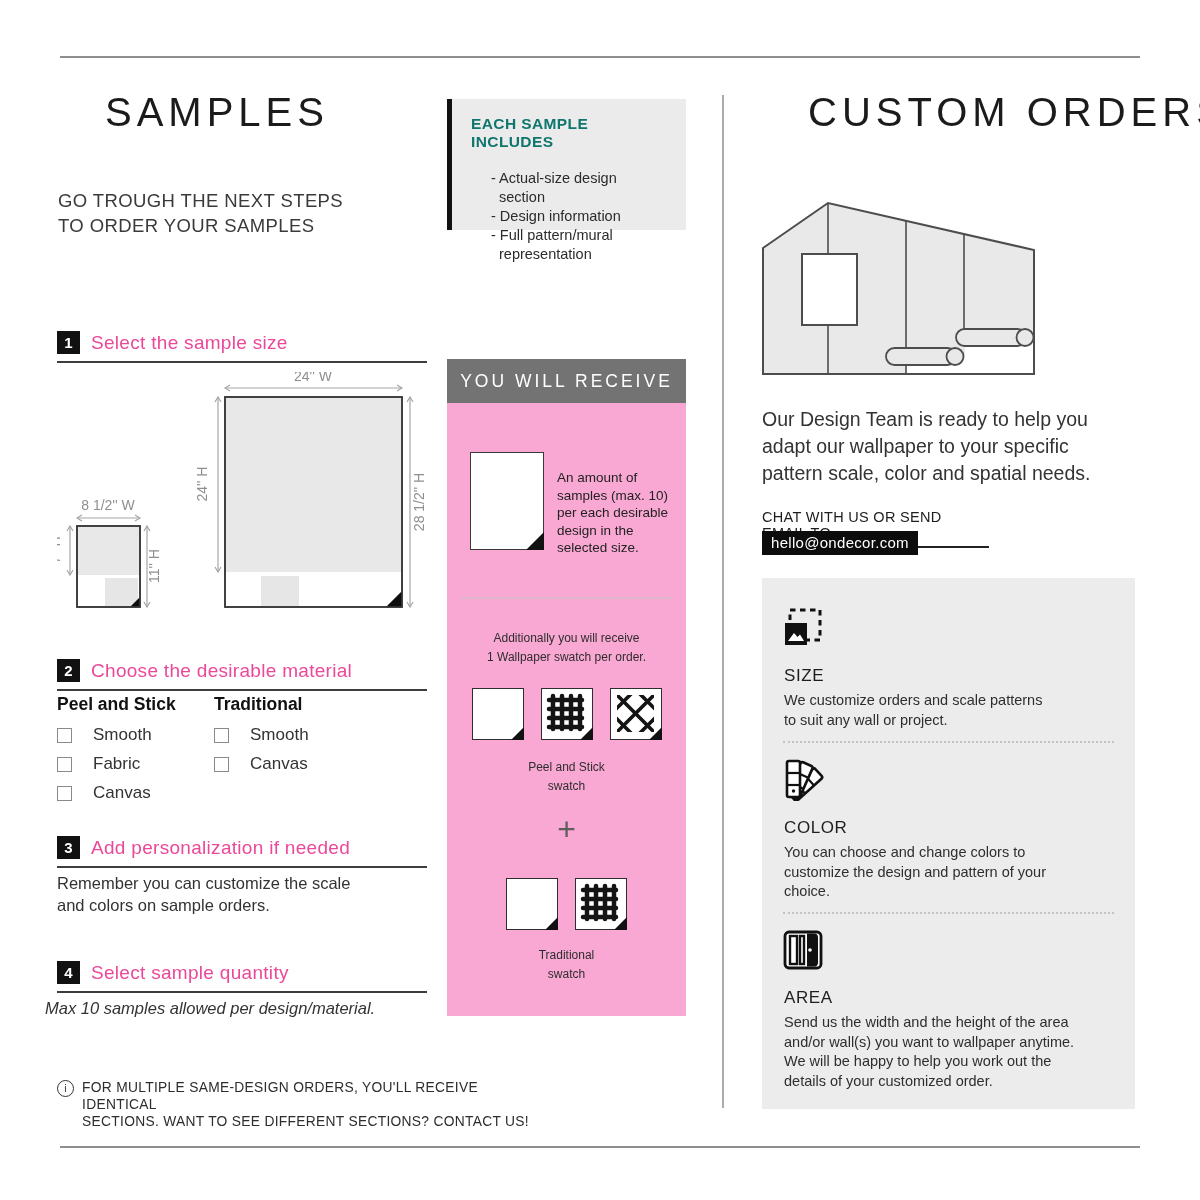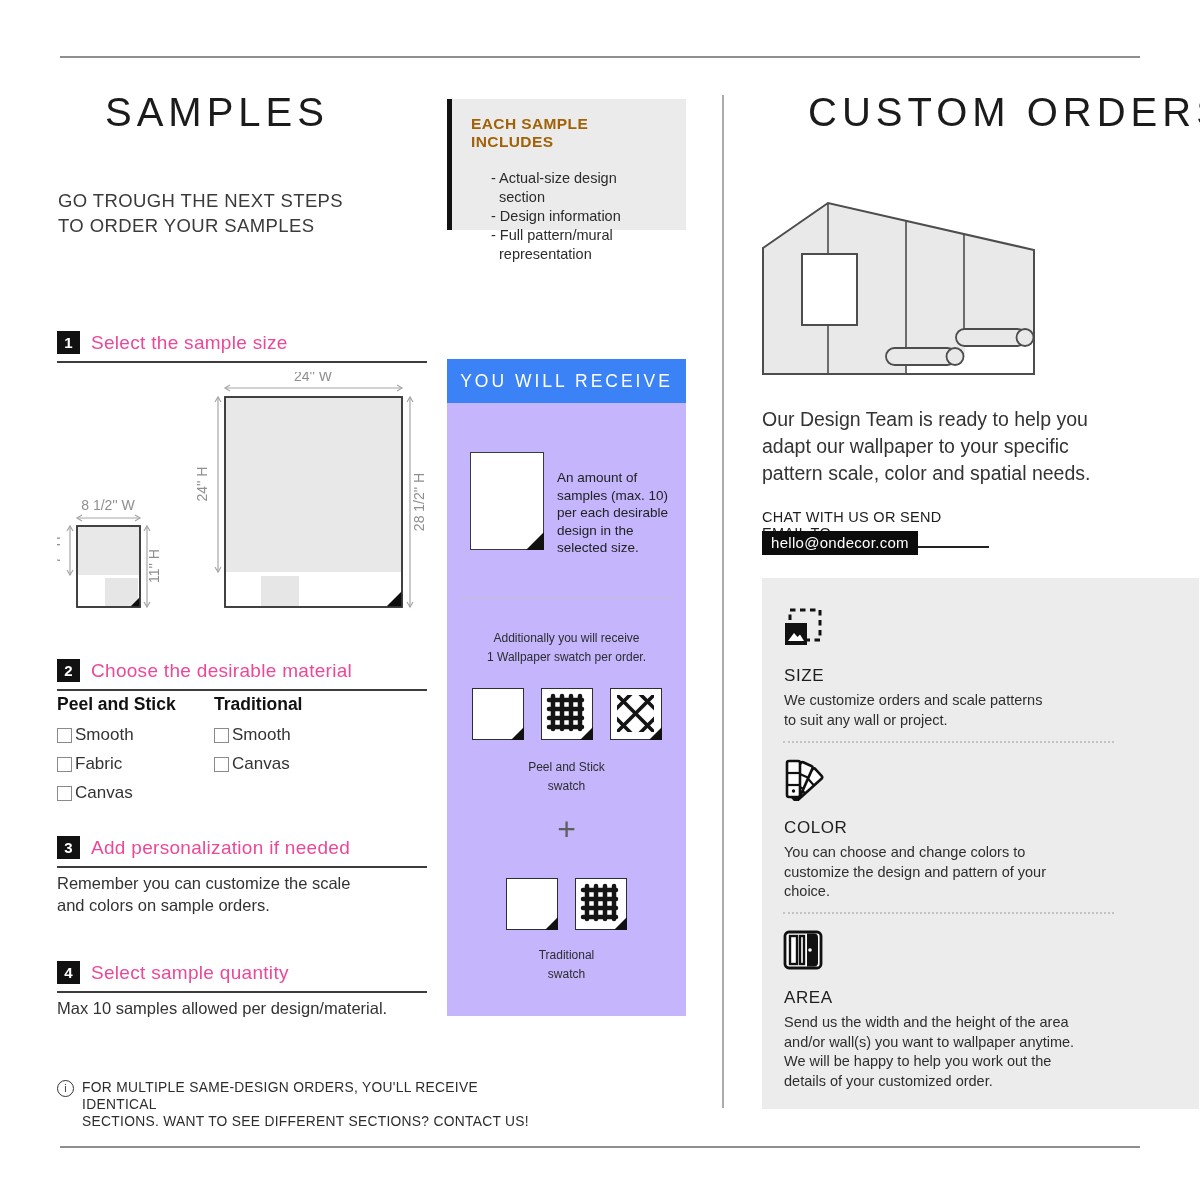--- a/index.html
+++ b/index.html
@@ -5,40 +5,40 @@
   html,body{margin:0;padding:0;background:#fff;}
   .page{position:relative;width:1200px;height:1200px;background:#ffffff;
         font-family:"Liberation Sans",sans-serif;color:#222;overflow:hidden;}
   .abs{position:absolute;}
   .rule{position:absolute;left:60px;width:1080px;height:2px;background:#8f8f8f;}
   .vdiv{position:absolute;left:722px;top:95px;width:2px;height:1013px;background:#ababab;}
   .big-title{font-size:40px;font-weight:300;letter-spacing:5px;color:#1b1b1b;white-space:nowrap;margin-left:48px;}
   .pre{white-space:pre-line;}
   .subtitle{font-size:18.5px;line-height:25px;letter-spacing:.4px;color:#3a3a3a;}
   .includes{background:#ebebeb;border-left:5px solid #111;padding:16px 14px 14px 19px;box-sizing:border-box;}
-  .includes h3{margin:0 0 8px 0;font-size:15.5px;letter-spacing:.4px;font-weight:700;color:#a16207;}
+  .includes h3{margin:0 0 8px 0;font-size:15.5px;letter-spacing:.4px;font-weight:700;color:#0f766e;}
   .includes ul{margin:18px;padding:0;list-style:none;}
   .includes li{font-size:14.5px;line-height:19px;color:#2b2b2b;padding-left:10px;text-indent:-8px;}
   .includes li::before{content:"- ";}
   .step{display:flex;align-items:center;gap:11px;width:370px;
         border-bottom:2px solid #3d3d3d;padding-bottom:7px;}
   .badge{width:23px;height:23px;background:#111;color:#fff;font-size:15px;font-weight:600;
          display:flex;align-items:center;justify-content:center;flex:0 0 23px;}
   .step-title{font-size:19px;color:#ec4899;letter-spacing:.3px;}
   .mat-title{font-size:17.5px;font-weight:700;color:#111;margin-bottom:10px;}
-  .opt{display:flex;align-items:center;gap:3px;margin-bottom:9px;font-size:17px;color:#333;}
+  .opt{display:flex;align-items:center;gap:21px;margin-bottom:9px;font-size:17px;color:#333;}
   .cb{width:13px;height:13px;border:1.5px solid #8a8a8a;background:#fff;flex:0 0 13px;}
   .note{font-size:16.5px;line-height:22px;color:#333;}
   .footer-note{display:flex;gap:8px;align-items:flex-start;}
   .info-circ{width:15px;height:15px;border:1.4px solid #333;border-radius:50%;
              font-size:10.5px;line-height:15px;text-align:center;color:#333;flex:0 0 15px;margin-top:1px;}
   .footer-text{font-size:13.8px;line-height:17px;letter-spacing:.3px;color:#2d2d2d;}
-  .ywr-bar{background:#3b82f6;color:#fff;font-size:17.5px;letter-spacing:3px;
+  .ywr-bar{background:#737373;color:#fff;font-size:17.5px;letter-spacing:3px;
            display:flex;align-items:center;justify-content:center;}
-  .ywr-panel{background:#c4b5fd;}
+  .ywr-panel{background:#f9a8d4;}
   .page-icon{position:absolute;background:#fff;border:1.5px solid #3a3a3a;box-sizing:border-box;}
   .fold{position:absolute;right:-1px;bottom:-1px;width:0;height:0;
         border-bottom:13px solid #111;border-left:13px solid transparent;}
   .fold-lg{border-bottom-width:18px;border-left-width:18px;}
   .small-text{font-size:13.5px;line-height:17.5px;color:#222;}
   .dotted{border-top:2px dotted #c3c3c3;}
   .center-text{text-align:center;font-size:12px;line-height:19px;color:#2d2d2d;}
   .swatch{width:52px;height:52px;background:#fff;border:1.5px solid #2e2e2e;
           box-sizing:border-box;position:relative;}
   .swatch-row{position:absolute;left:0;width:100%;display:flex;justify-content:center;gap:17px;}
@@ -166,21 +166,21 @@
     <span class="badge">3</span>
     <span class="step-title">Add personalization if needed</span>
   </div>
   <div class="abs note pre" style="left:57px;top:872px;">Remember you can customize the scale
 and colors on sample orders.</div>
 
   <div class="abs step" style="left:57px;top:961px;">
     <span class="badge">4</span>
     <span class="step-title">Select sample quantity</span>
   </div>
-  <div class="abs note" style="left:57px;top:997px;">Max 10 samples allowed per design/material.</div>
+  <div class="abs note" style="left:45px;top:997px;font-style:italic;">Max 10 samples allowed per design/material.</div>
 
   <div class="abs footer-note" style="left:57px;top:1079px;width:480px;">
     <span class="info-circ">i</span>
     <span class="footer-text pre">FOR MULTIPLE SAME-DESIGN ORDERS, YOU'LL RECEIVE IDENTICAL
 SECTIONS. WANT TO SEE DIFFERENT SECTIONS? CONTACT US!</span>
   </div>
 
   <div class="abs ywr-bar" style="left:447px;top:359px;width:239px;height:44px;">YOU WILL RECEIVE</div>
 
   <div class="abs ywr-panel" style="left:447px;top:403px;width:239px;height:613px;">
@@ -292,21 +292,21 @@
   <div class="abs intro pre" style="left:762px;top:406px;width:380px;">Our Design Team is ready to help you
 adapt our wallpaper to your specific
 pattern scale, color and spatial needs.</div>
 
   <div class="abs chat-label" style="left:762px;top:509px;">CHAT WITH US OR SEND EMAIL TO</div>
 
   <div class="abs" style="left:762px;top:531px;">
     <span class="email-badge">hello@ondecor.com</span>
   </div>
 
-  <div class="abs features" style="left:762px;top:578px;width:437px;height:531px;">
+  <div class="abs features" style="left:762px;top:578px;width:373px;height:531px;">
 
     <svg class="abs" style="left:21px;top:30px;" width="40" height="40" viewBox="0 0 40 40">
       <rect x="7" y="2" width="30" height="30" fill="none" stroke="#111" stroke-width="3" stroke-dasharray="5.5 4.5"></rect>
       <rect x="2" y="15" width="22" height="22" fill="#111"></rect>
       <polygon points="5,33 11,25 14.5,29 17,26.5 21,33" fill="#fff"></polygon>
     </svg>
     <div class="abs feat-title" style="left:22px;top:88px;">SIZE</div>
     <div class="abs feat-text pre" style="left:22px;top:113px;">We customize orders and scale patterns
 to suit any wall or project.</div>
     <div class="abs dotted" style="left:21px;top:163px;width:331px;"></div>

